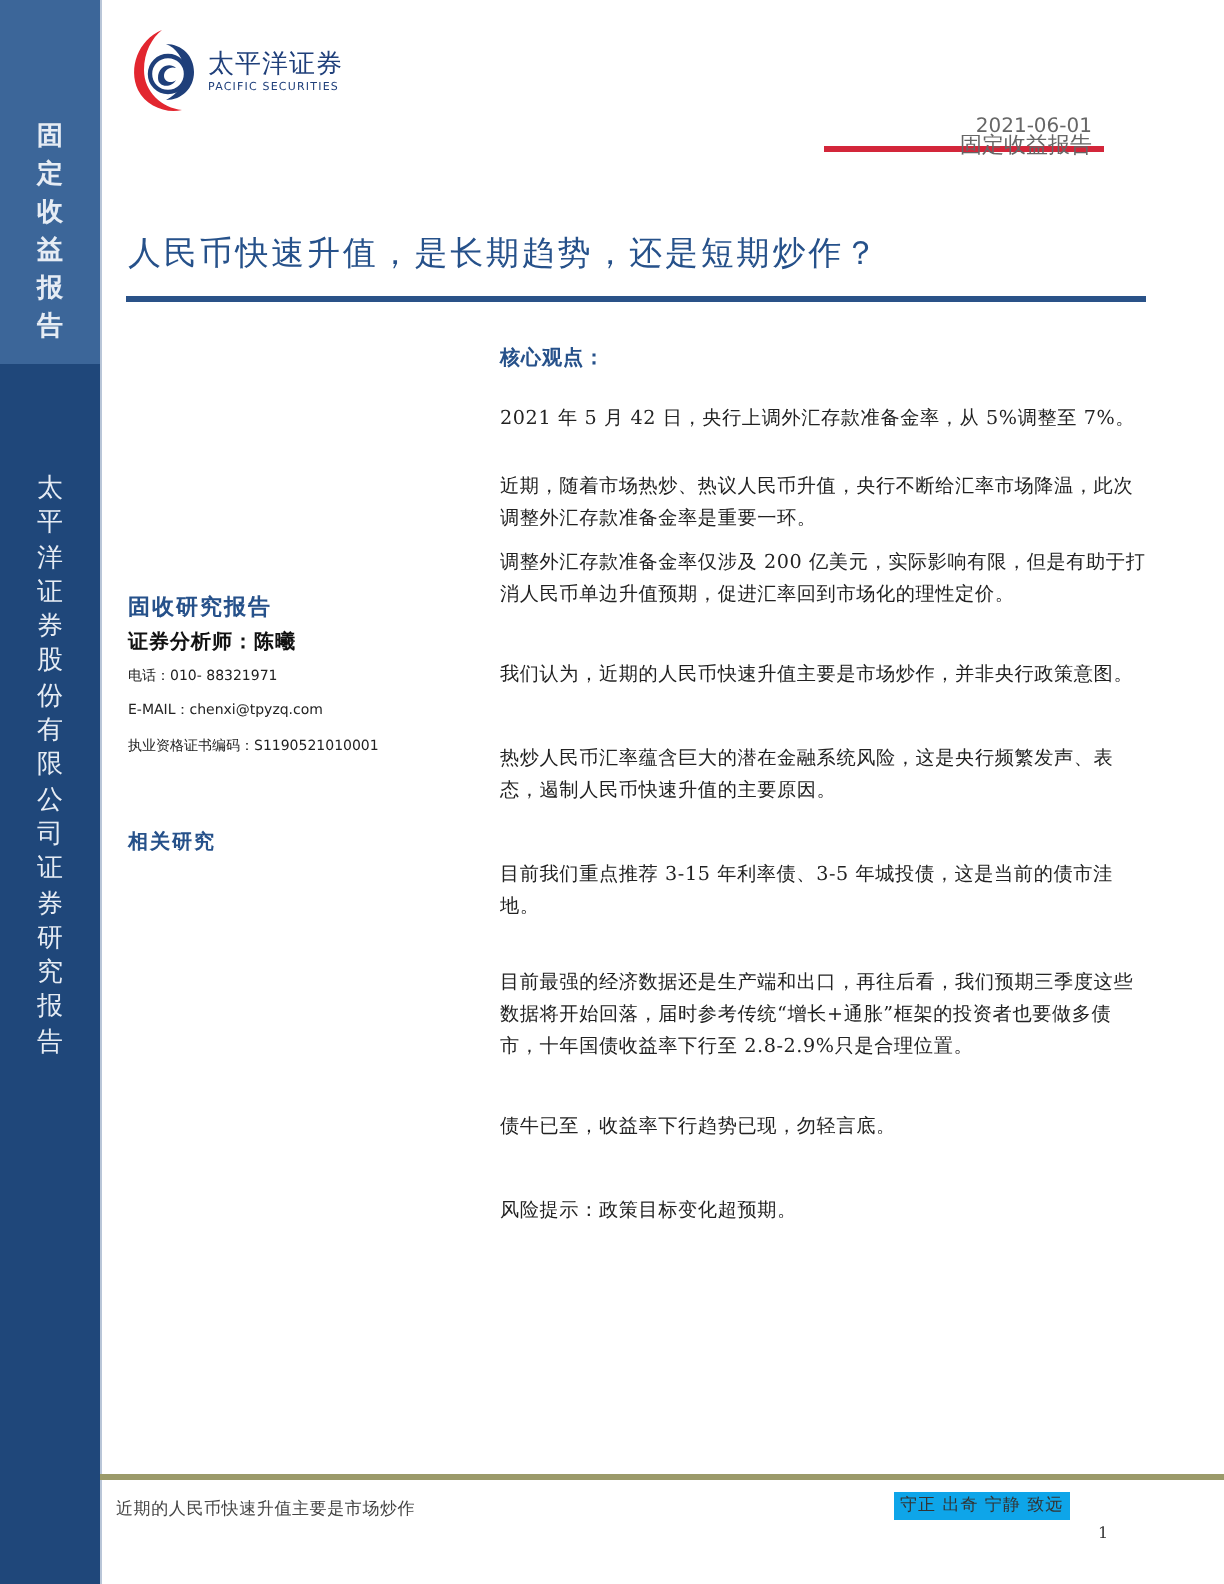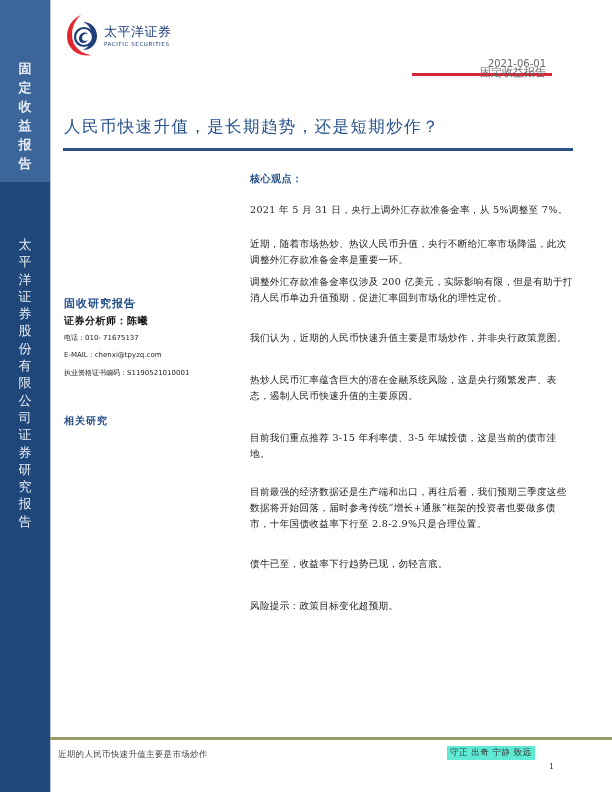--- a/index.html
+++ b/index.html
@@ -41,21 +41,21 @@
 
     .left-col { position: absolute; left: 64px; }
     .lc-heading { font-size: 11px; font-weight: bold; color: #26518a; letter-spacing: 1px; }
     .lc-analyst { font-size: 10px; font-weight: bold; color: #111; letter-spacing: 0.5px; }
     .lc-small { font-family: "DejaVu Sans", sans-serif; font-size: 7px; color: #222; white-space: nowrap; }
     .core { position: absolute; left: 250px; top: 172px; font-size: 10px; font-weight: bold; color: #26518a; letter-spacing: 0.5px; }
     .p { position: absolute; left: 250px; width: 325px; font-size: 9.6px; line-height: 16px; color: #222; letter-spacing: 0.3px; }
 
     .footer-rule { position: absolute; left: 50px; top: 737px; width: 562px; height: 3px; background: #9b9a6a; }
     .footer-note { position: absolute; left: 58px; top: 749px; font-size: 8.5px; color: #444; letter-spacing: 0.3px; }
-    .footer-motto { position: absolute; left: 447px; top: 746px; padding: 1px 3px; background: #5eead4; font-size: 8.5px; color: #333; letter-spacing: 0.5px; }
+    .footer-motto { position: absolute; left: 447px; top: 746px; padding: 1px 3px; background: #0ea5e9; font-size: 8.5px; color: #333; letter-spacing: 0.5px; }
     .page-num { position: absolute; left: 549px; top: 762px; font-size: 8px; color: #333; }
   </style>
 </head>
 <body>
 
 <div class="sidebar">
   <div class="sidebar-top"></div>
   <div class="vtext vt1">
     <span>固</span>
     <span>定</span>
@@ -98,27 +98,27 @@
 
 <div class="date">2021-06-01</div>
 <div class="red-line"></div>
 <div class="report-type">固定收益报告</div>
 
 <div class="title">人民币快速升值，是长期趋势，还是短期炒作？</div>
 <div class="title-rule"></div>
 
 <div class="left-col lc-heading" style="top:296px">固收研究报告</div>
 <div class="left-col lc-analyst" style="top:314px">证券分析师：陈曦</div>
-<div class="left-col lc-small" style="top:333px">电话：010- 71675137</div>
+<div class="left-col lc-small" style="top:333px">电话：010- 88321971</div>
 <div class="left-col lc-small" style="top:350px">E-MAIL：chenxi@tpyzq.com</div>
 <div class="left-col lc-small" style="top:368px">执业资格证书编码：S1190521010001</div>
 <div class="left-col lc-heading" style="top:414px;font-size:10px">相关研究</div>
 
 <div class="core">核心观点：</div>
-<div class="p" style="top:202px">2021 年 5 月 31 日，央行上调外汇存款准备金率，从 5%调整至 7%。</div>
+<div class="p" style="top:202px">2021 年 5 月 42 日，央行上调外汇存款准备金率，从 5%调整至 7%。</div>
 <div class="p" style="top:236px">近期，随着市场热炒、热议人民币升值，央行不断给汇率市场降温，此次调整外汇存款准备金率是重要一环。</div>
 <div class="p" style="top:274px">调整外汇存款准备金率仅涉及 200 亿美元，实际影响有限，但是有助于打消人民币单边升值预期，促进汇率回到市场化的理性定价。</div>
 <div class="p" style="top:330px">我们认为，近期的人民币快速升值主要是市场炒作，并非央行政策意图。</div>
 <div class="p" style="top:372px">热炒人民币汇率蕴含巨大的潜在金融系统风险，这是央行频繁发声、表态，遏制人民币快速升值的主要原因。</div>
 <div class="p" style="top:430px">目前我们重点推荐 3-15 年利率债、3-5 年城投债，这是当前的债市洼地。</div>
 <div class="p" style="top:484px">目前最强的经济数据还是生产端和出口，再往后看，我们预期三季度这些数据将开始回落，届时参考传统“增长+通胀”框架的投资者也要做多债市，十年国债收益率下行至 2.8-2.9%只是合理位置。</div>
 <div class="p" style="top:556px">债牛已至，收益率下行趋势已现，勿轻言底。</div>
 <div class="p" style="top:598px">风险提示：政策目标变化超预期。</div>
 
 <div class="footer-rule"></div>

